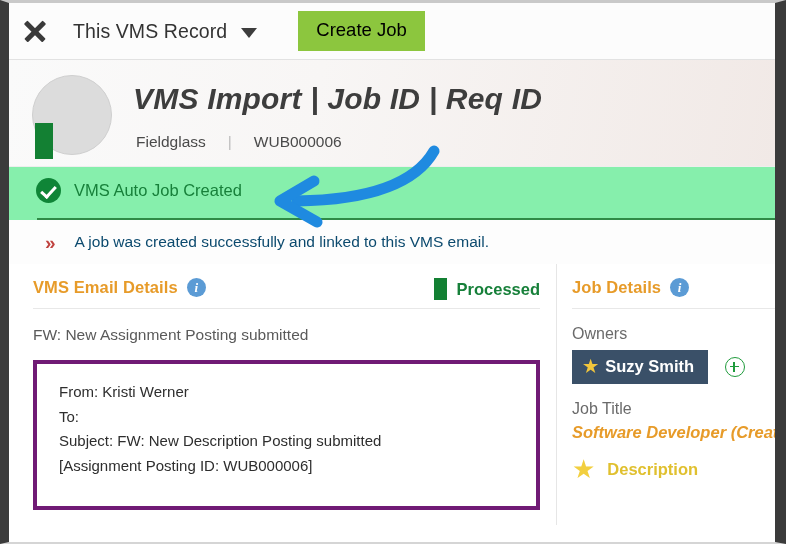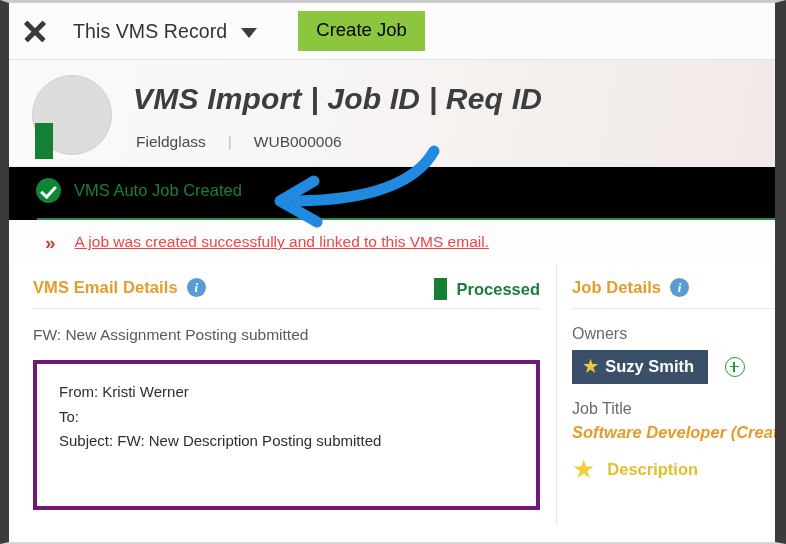--- a/index.html
+++ b/index.html
@@ -148,21 +148,21 @@
   }
   .record-sub .sep {
     color: #bdbdbd;
     margin: 0 22px;
   }
 
   
   .status-strip {
     position: relative;
     height: 53px;
-    background: #000000;
+    background: #86efac;
     padding-left: 26px;
   }
   .status-row {
     position: absolute;
     left: 27px; top: 11px;
     display: flex;
     align-items: center;
   }
   .check-badge {
     width: 25px; height: 25px;
@@ -204,22 +204,21 @@
   .chevrons {
     color: #c0433f;
     font-size: 19px;
     font-weight: bold;
     letter-spacing: -3px;
     margin-right: 22px;
     line-height: 1;
   }
   .message-text {
     font-size: 15.5px;
-    color: #ef4444;
-    text-decoration: underline;
+    color: #0c4a6e;
   }
 
   
   .panels {
     position: relative;
     display: flex;
     height: 261px;
     background: #ffffff;
   }
   .left-panel {
@@ -442,20 +441,21 @@
       </div>
 
       <div class="panel-rule"></div>
 
       <div class="email-subject">FW: New Assignment Posting submitted</div>
 
       <div class="email-box">
         <div class="email-line">From: Kristi Werner</div>
         <div class="email-line">To:</div>
         <div class="email-line">Subject: FW: New Description Posting submitted</div>
+        <div class="email-line">[Assignment Posting ID: WUB000006]</div>
       </div>
     </div>
 
     <div class="right-panel">
       <div class="panel-head">
         <span class="panel-title">Job Details</span>
         <span class="info-icon">i</span>
       </div>
 
       <div class="panel-rule right"></div>

